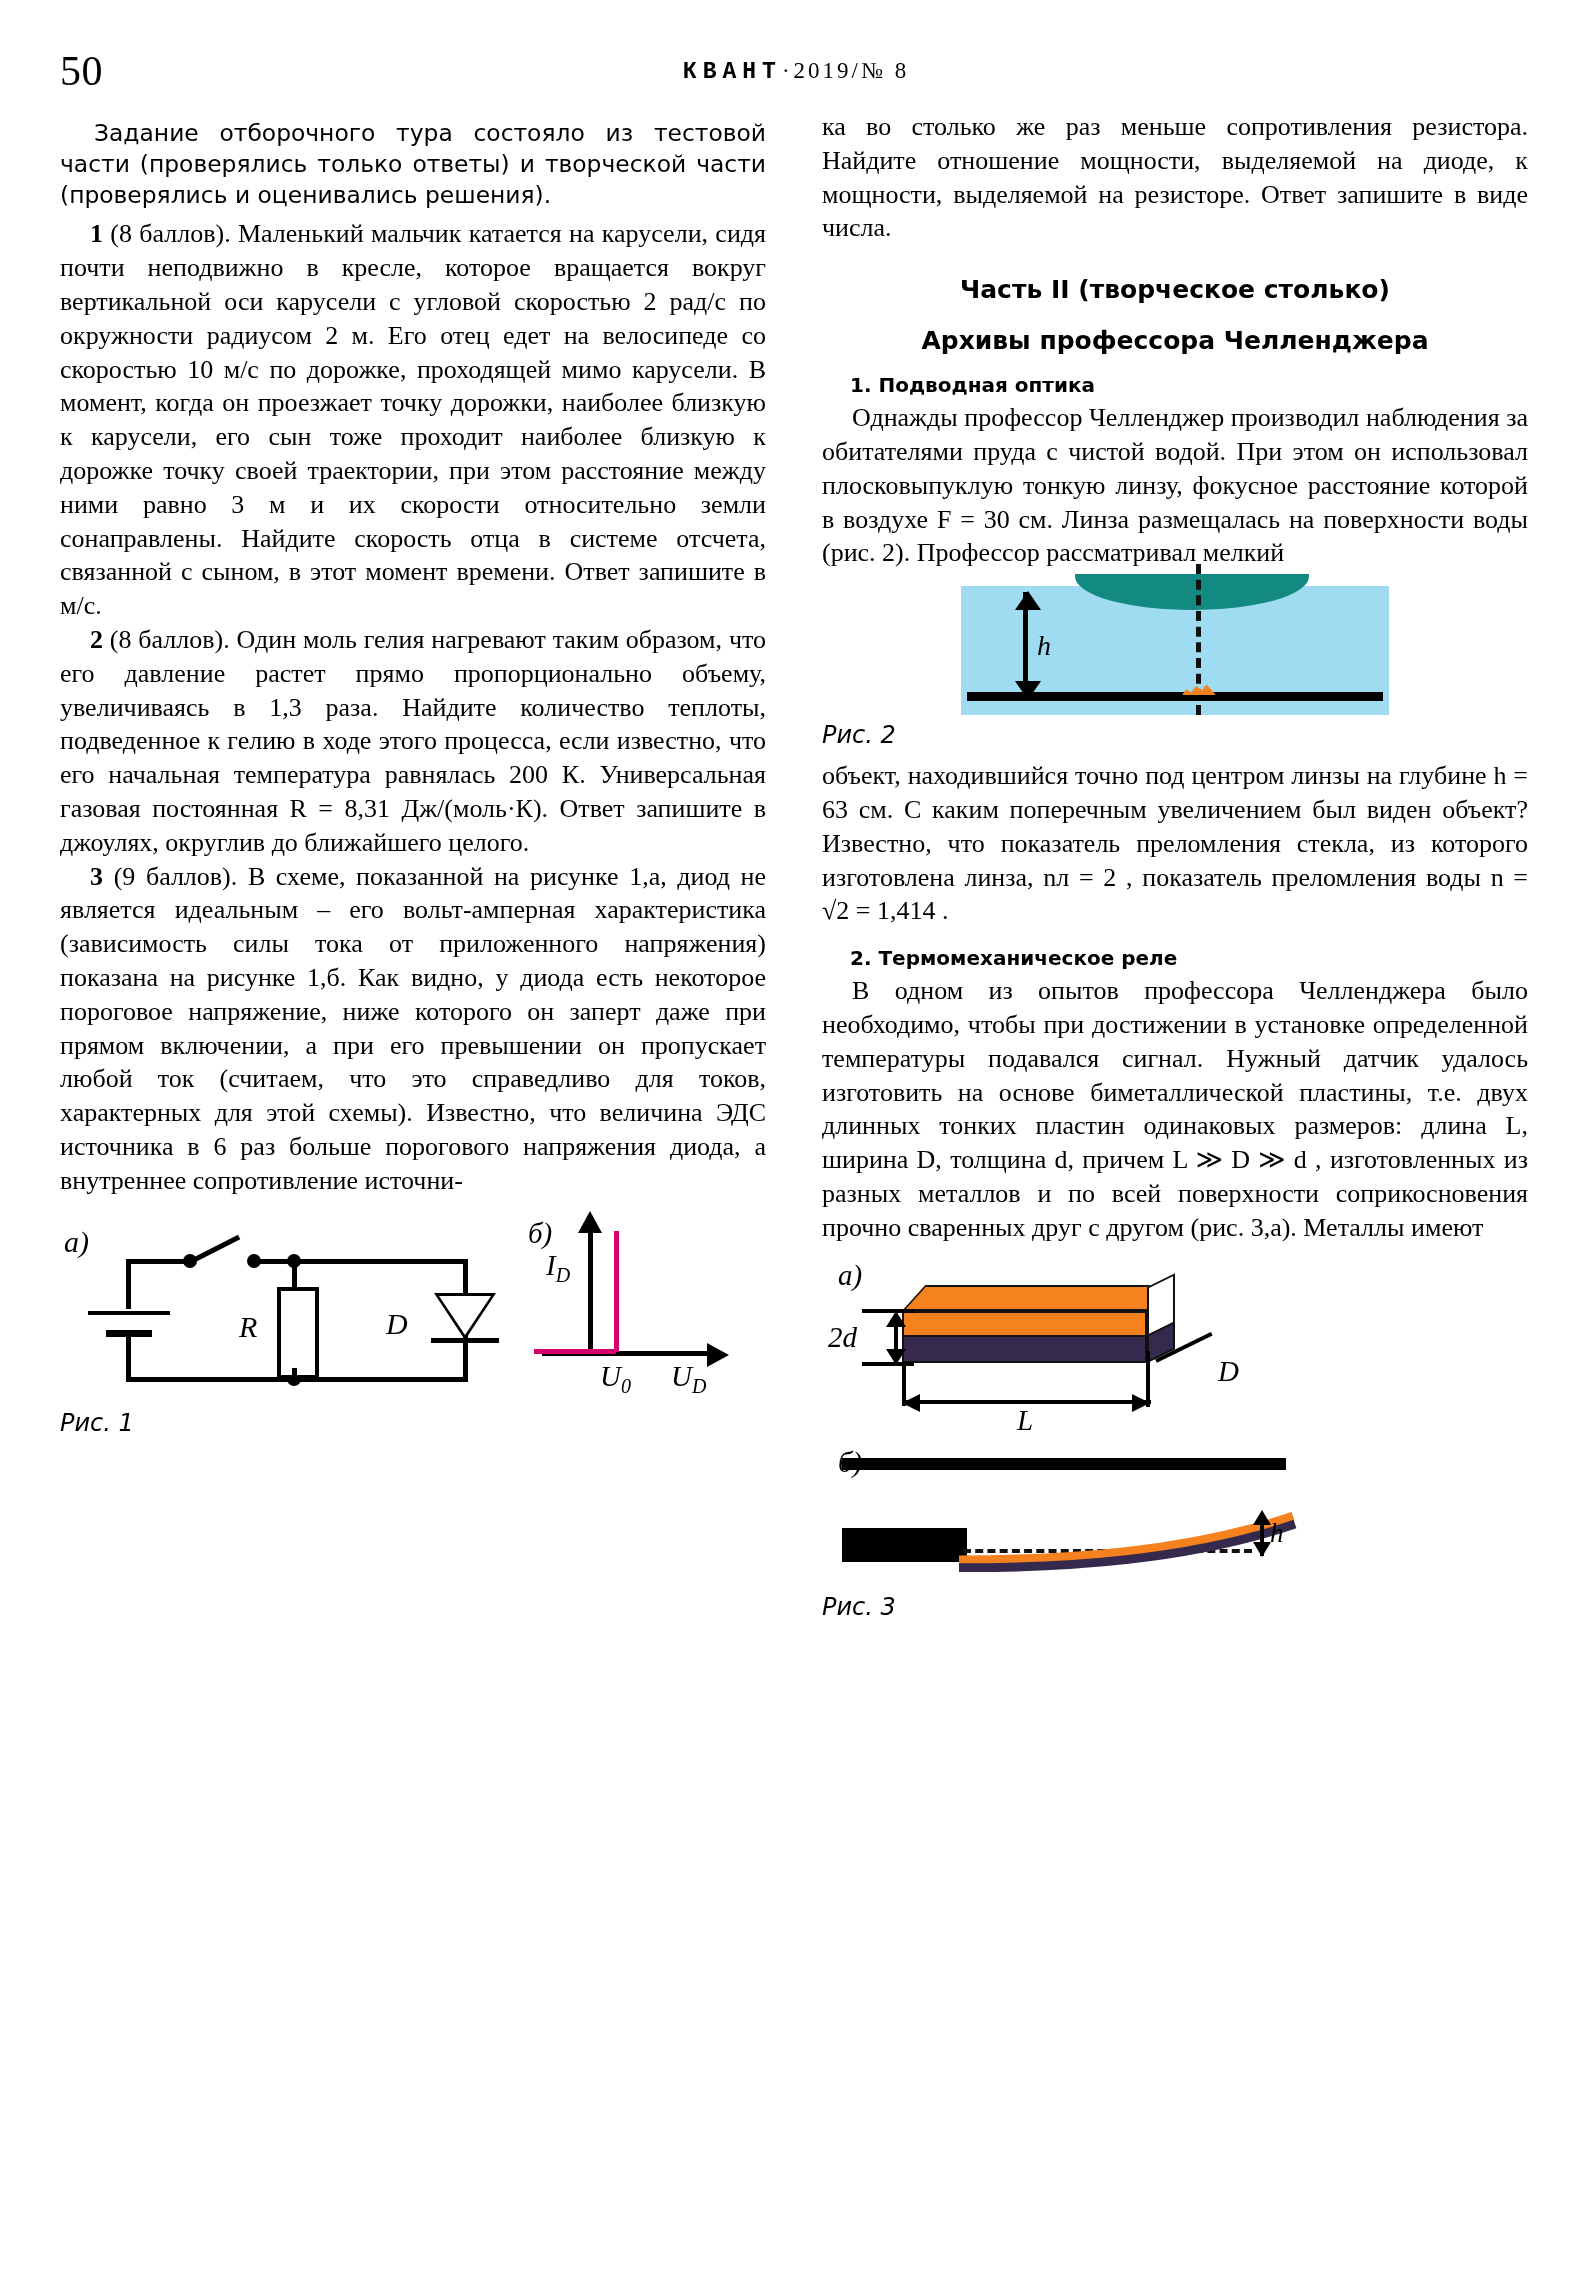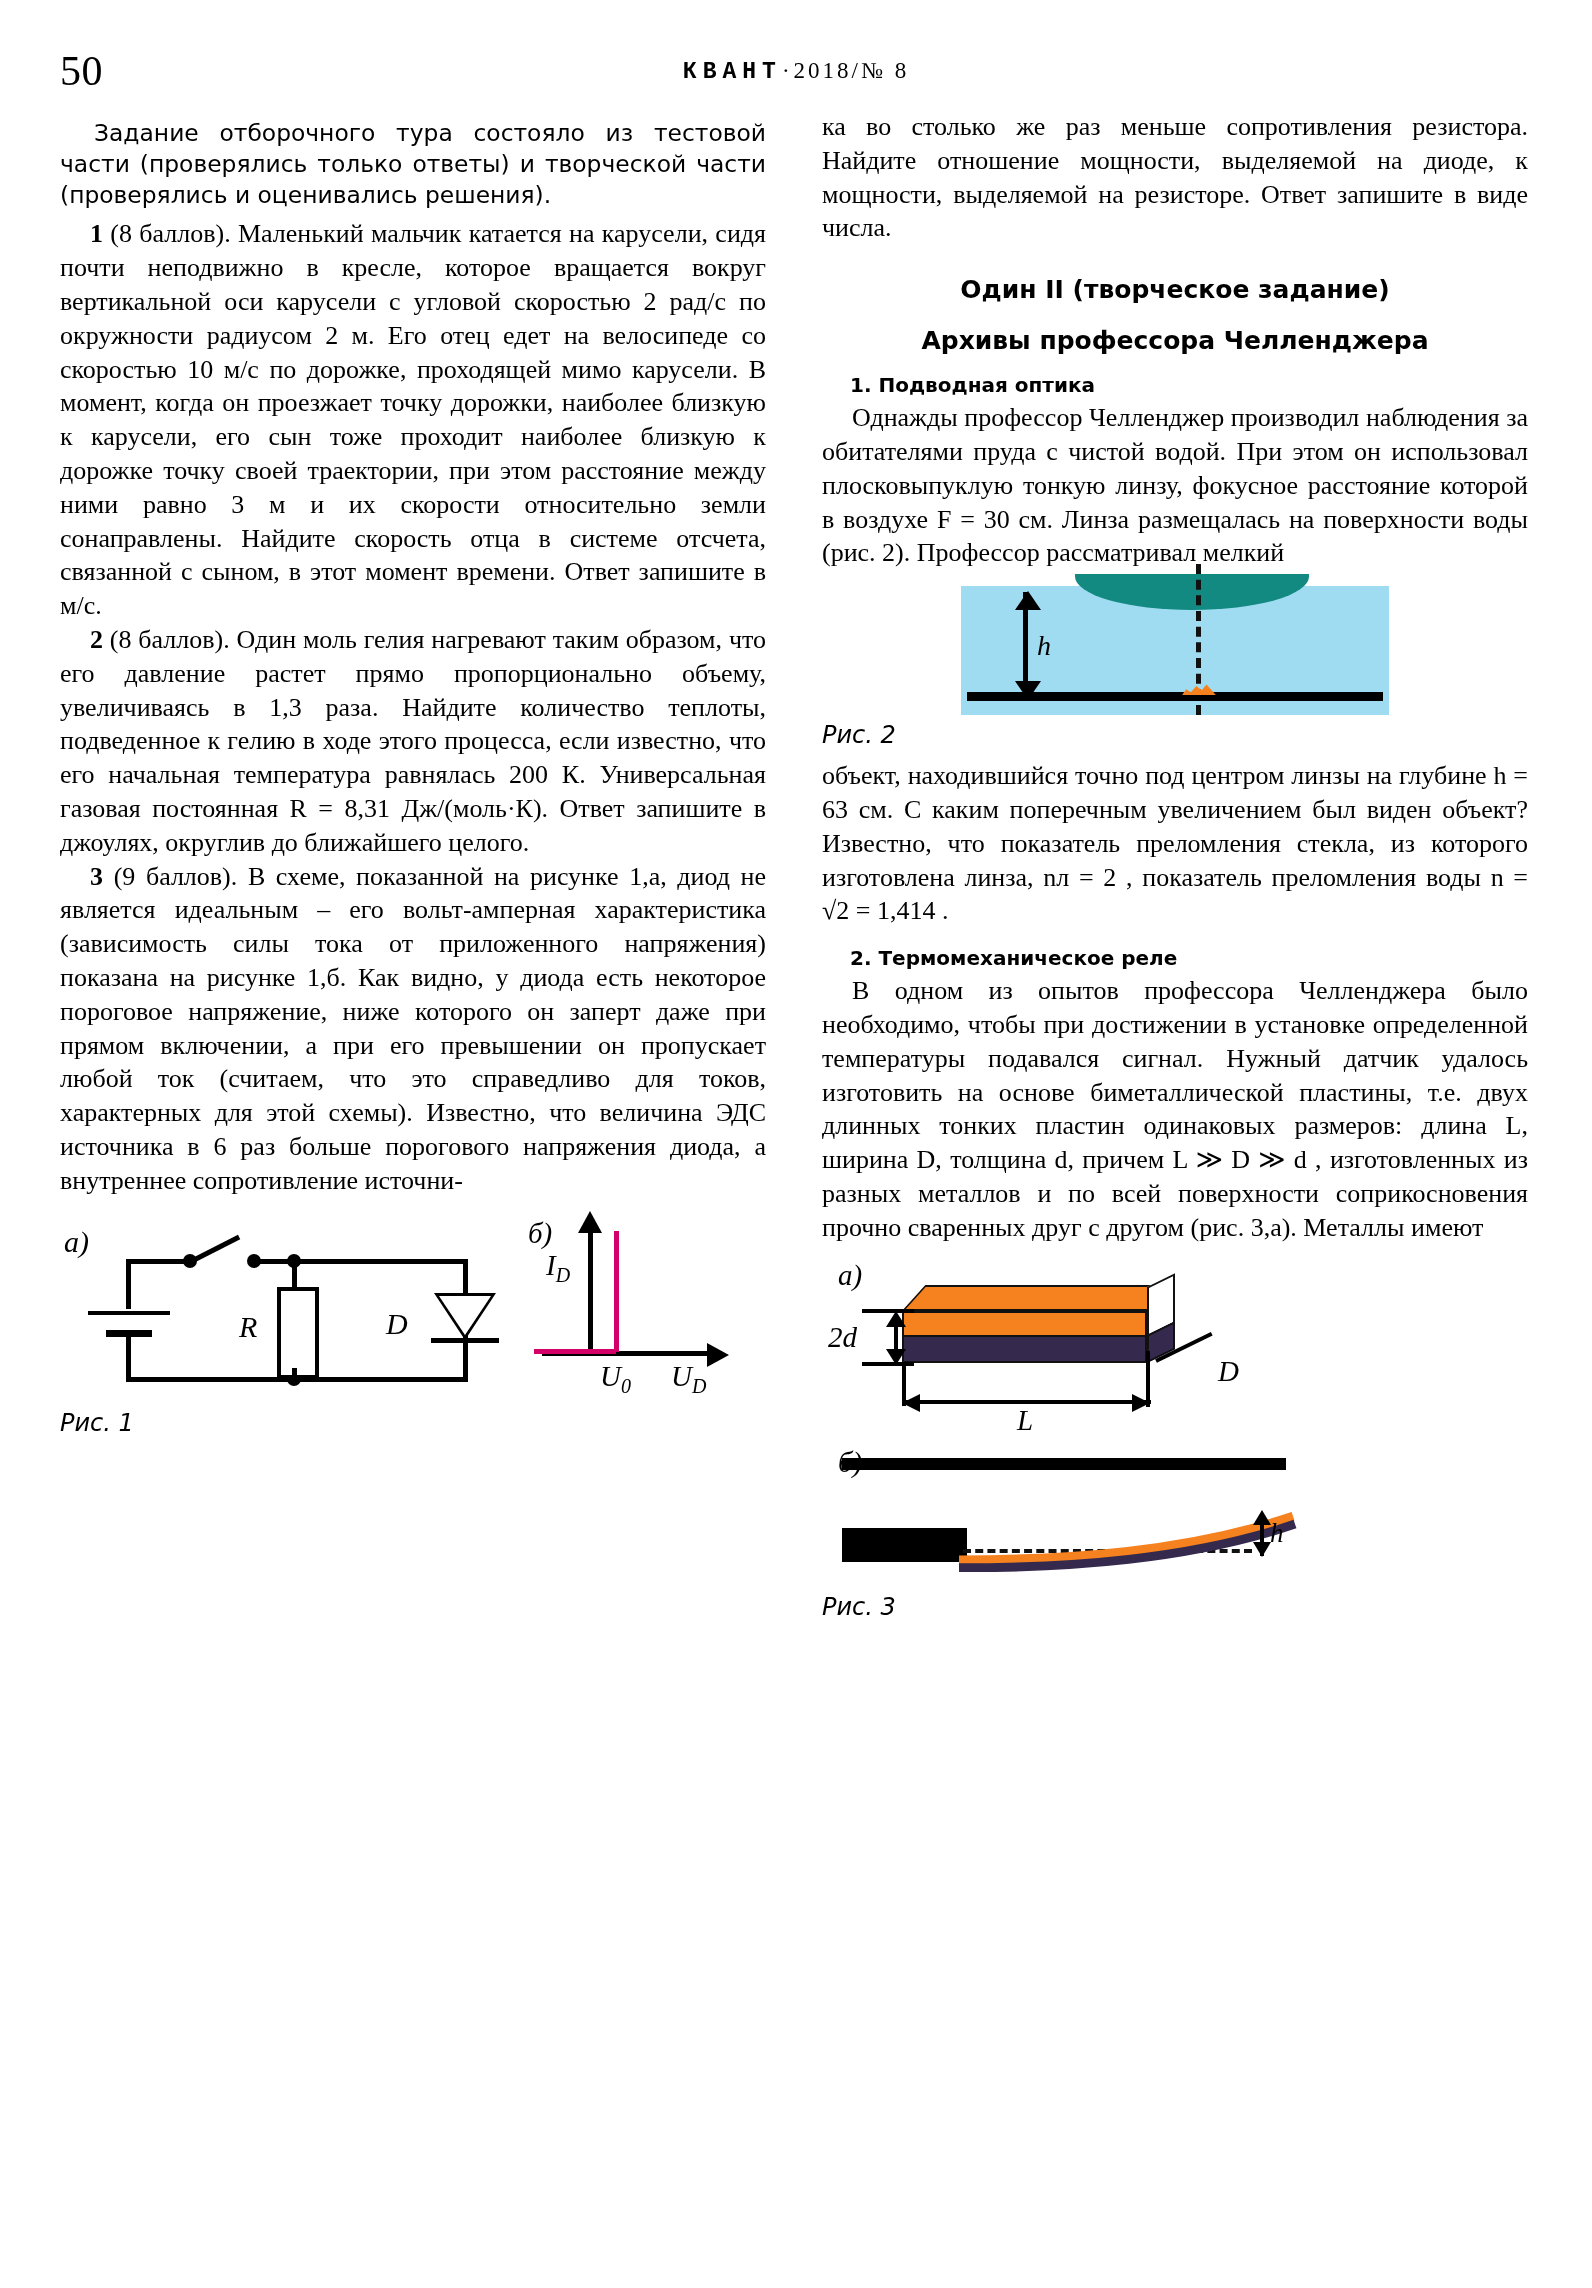--- a/index.html
+++ b/index.html
@@ -131,21 +131,21 @@
   .fig3 .hlab{position:absolute;font-family:"Liberation Serif",serif;font-style:italic;font-size:27px;}
 </style>
 </head>
 <body>
 
 <div class="page">
 
   <div class="runhead">
     <div class="folio">50</div>
     <div class="runtitle">
-      <b>КВАНТ</b><span class="sep">·</span><span class="iss">2018/№ 8</span>
+      <b>КВАНТ</b><span class="sep">·</span><span class="iss">2019/№ 8</span>
     </div>
   </div>
 
   <div class="cols">
 
     <div class="col">
 
 
       <p class="intro">Задание отборочного тура состояло из тестовой части (проверялись только ответы) и творческой части (проверялись и оценивались решения).</p>
 
@@ -202,21 +202,21 @@
           <div class="lab" style="left:143px;top:149px;"><span>U</span><span class="sub">D</span></div>
         </div>
       </figure>
       <div class="figcap">Рис. 1</div>
     </div>
 
     <div class="col">
 
       <p class="body noind">ка во столько же раз меньше сопротивления резистора. Найдите отношение мощности, выделяемой на диоде, к мощности, выделяемой на резисторе. Ответ запишите в виде числа.</p>
 
-      <h2 class="sub">Один II (творческое задание)</h2>
+      <h2 class="sub">Часть II (творческое столько)</h2>
       <h2 class="sub2">Архивы профессора Челленджера</h2>
 
       <h3 class="prob">1. Подводная оптика</h3>
       <p class="body">Однажды профессор Челленджер производил наблюдения за обитателями пруда с чистой водой. При этом он использовал плосковыпуклую тонкую линзу, фокусное расстояние которой  в воздухе F = 30 см. Линза размещалась на поверхности воды (рис. 2). Профессор рассматривал мелкий</p>
 
       <figure>
         <div class="fig2wrap fig2">
           <div class="water"></div>
           <div class="lens"></div>
           <div class="axis"></div>

